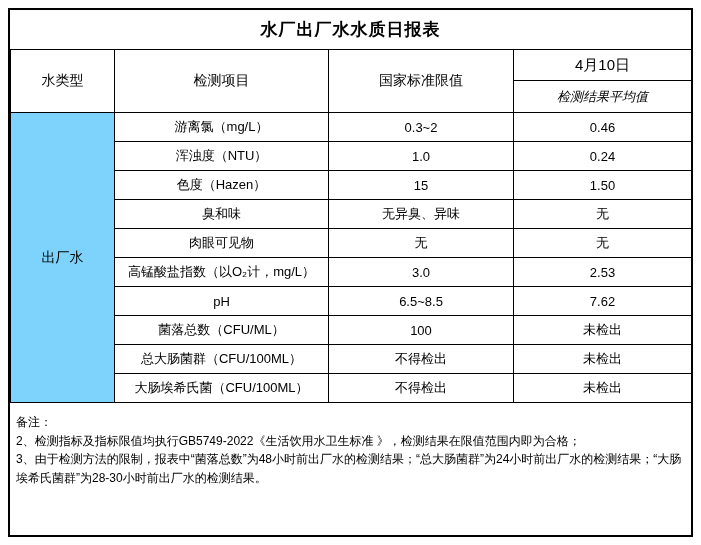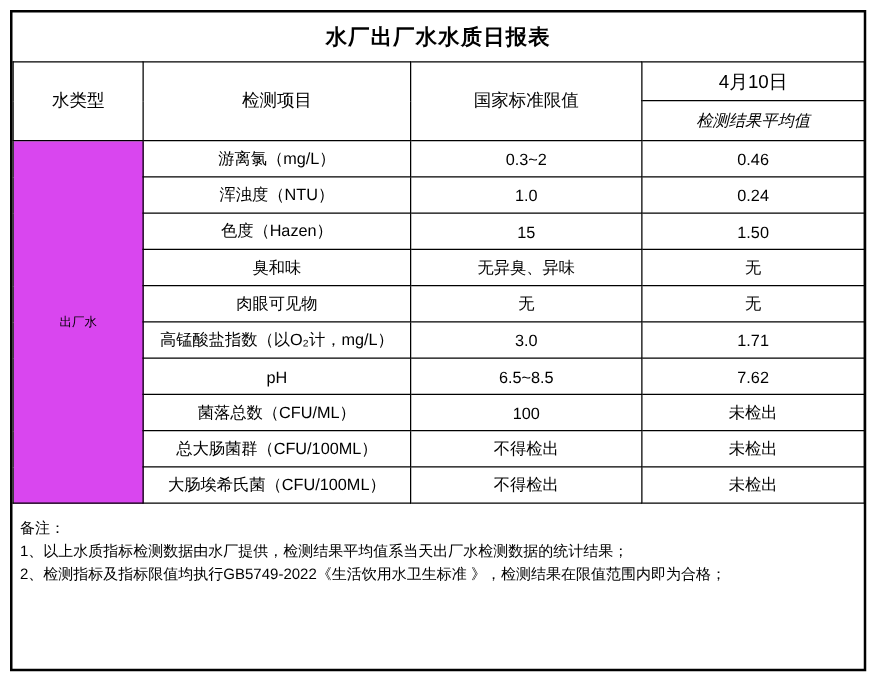--- a/index.html
+++ b/index.html
@@ -67,22 +67,22 @@
     border-top: 1px solid #000;
     border-bottom: 1px solid #000;
     margin-top: 36px;
   }
   .date-sub {
     height: 31px;
     font-size: 13px;
     font-style: italic;
   }
   .water-cell {
-    background: #d946ef;
-    font-size: 10px;
+    background: #7dd3fc;
+    font-size: 14px;
   }
   td.item {
     text-align: left;
     padding-left: 14px;
     height: 28px;
     margin-top: 30px;
   }
   td.val {
     height: 28px;
   }
@@ -145,21 +145,21 @@
           <td class="val">无</td>
         </tr>
         <tr>
           <td class="item">肉眼可见物</td>
           <td class="val">无</td>
           <td class="val">无</td>
         </tr>
         <tr>
           <td class="item">高锰酸盐指数（以O₂计，mg/L）</td>
           <td class="val">3.0</td>
-          <td class="val">1.71</td>
+          <td class="val">2.53</td>
         </tr>
         <tr>
           <td class="item">pH</td>
           <td class="val">6.5~8.5</td>
           <td class="val">7.62</td>
         </tr>
         <tr>
           <td class="item">菌落总数（CFU/ML）</td>
           <td class="val">100</td>
           <td class="val">未检出</td>
@@ -172,18 +172,18 @@
         <tr>
           <td class="item">大肠埃希氏菌（CFU/100ML）</td>
           <td class="val">不得检出</td>
           <td class="val">未检出</td>
         </tr>
       </tbody>
     </table>
 
     <div class="remarks">
       <p>备注：</p>
-      <p>1、以上水质指标检测数据由水厂提供，检测结果平均值系当天出厂水检测数据的统计结果；</p>
       <p>2、检测指标及指标限值均执行GB5749-2022《生活饮用水卫生标准 》，检测结果在限值范围内即为合格；</p>
+      <p>3、由于检测方法的限制，报表中“菌落总数”为48小时前出厂水的检测结果；“总大肠菌群”为24小时前出厂水的检测结果；“大肠埃希氏菌群”为28-30小时前出厂水的检测结果。</p>
     </div>
 
   </div>
 </div>
 
 </body></html>

